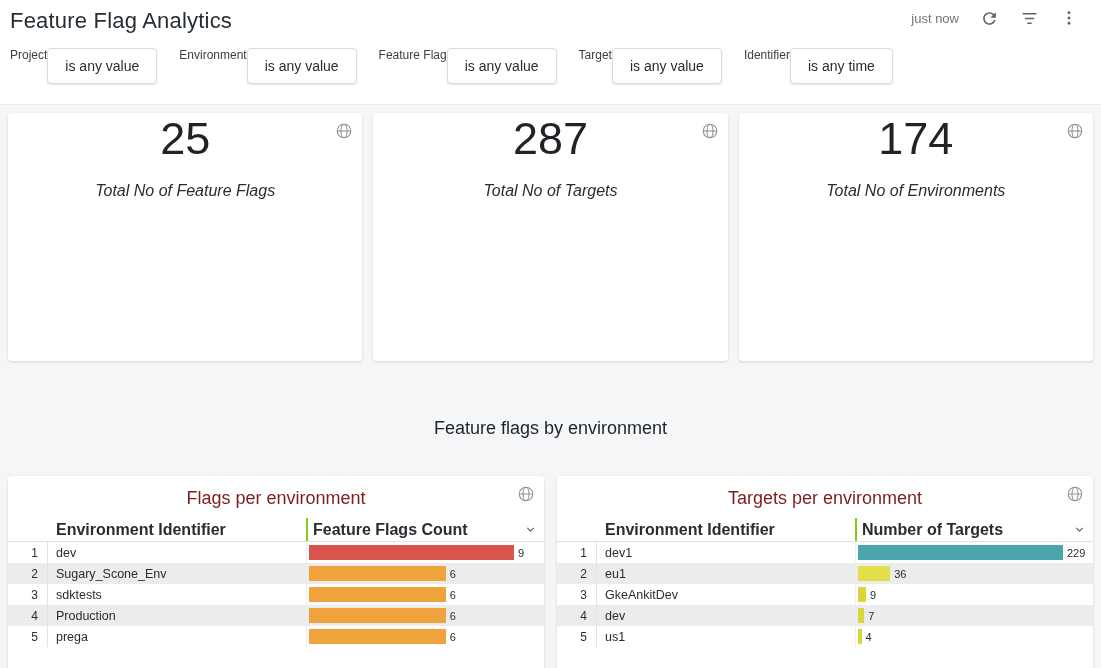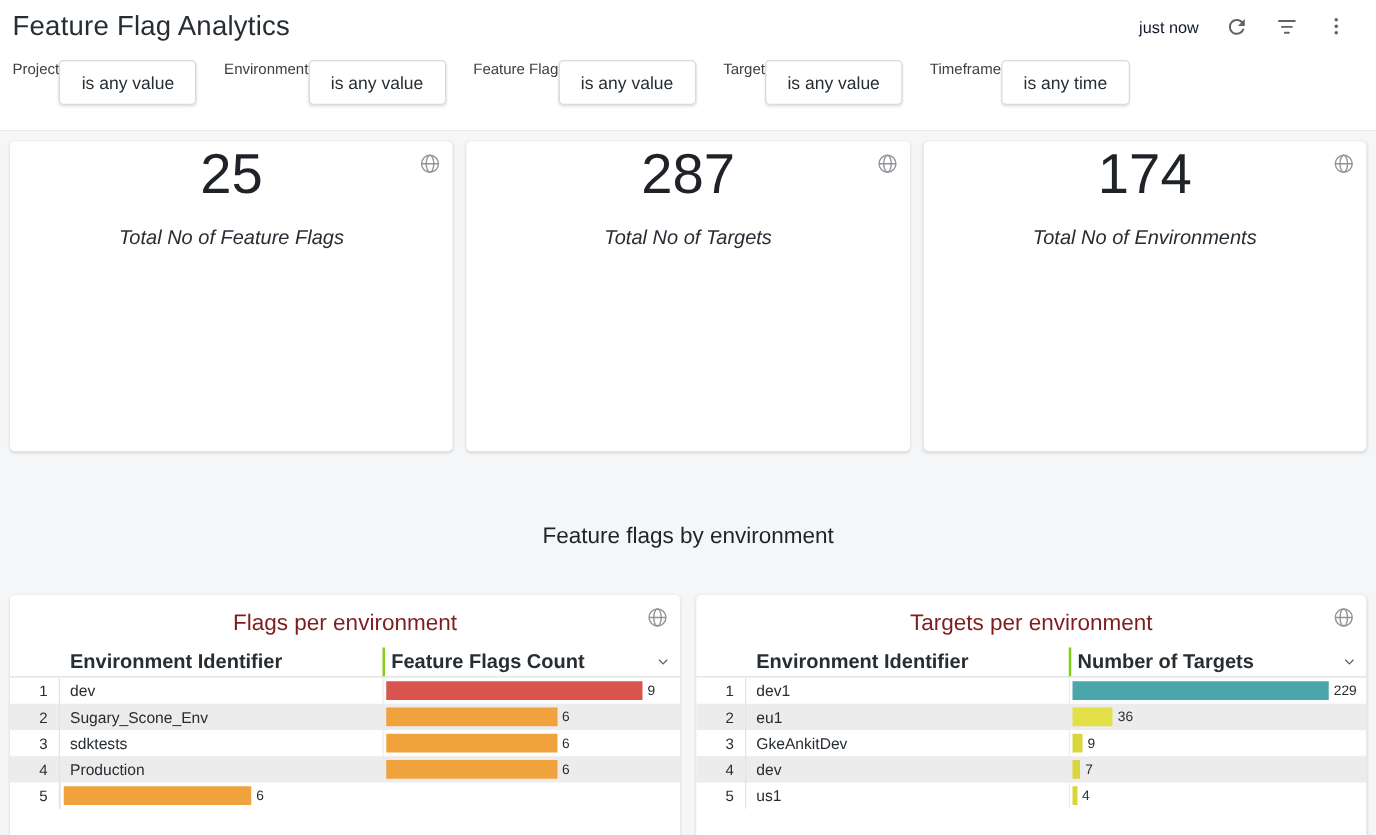--- a/index.html
+++ b/index.html
@@ -5,24 +5,24 @@
   * { box-sizing: border-box; margin: 0; padding: 0; }
   html, body { width: 1101px; height: 668px; overflow: hidden; }
   body {
     background: #f5f6f7;
     font-family: "Liberation Sans", sans-serif;
     color: #262d33;
   }
 
   
   .header-area { background: #ffffff; border-bottom: 1px solid #ebebeb; padding: 8px 16px 20px 10px; }
-  .topbar-row { display: flex; justify-content: space-between; align-items: center; }
+  .topbar-row { display: flex; justify-content: space-between; align-items: flex-start; }
   .page-title { font-size: 22px; font-weight: 500; letter-spacing: 0.2px; }
   .top-actions { display: flex; align-items: center; gap: 20px; color: #5f6368; padding-right: 6px; }
-  .updated { font-size: 13px; color: #0f172a; }
+  .updated { font-size: 13px; color: #737373; }
   .icon-btn { width: 20px; height: 20px; display: flex; align-items: center; justify-content: center; cursor: pointer; color: #5f6368; }
 
   
   .filters { display: flex; gap: 22px; padding: 14px 0 0 0; }
   .filter-group { display: flex; }
   .filter-label { font-size: 12px; color: #3c4043; margin-bottom: 7px; }
   .filter-btn {
     background: #fff; border: 1px solid #d9dadb; border-radius: 4px;
     box-shadow: 0 1px 2px rgba(0,0,0,0.10);
     padding: 9px 17px; font-size: 14px; color: #262d33; cursor: pointer;
@@ -106,21 +106,21 @@
     </div>
     <div class="filter-group">
       <span class="filter-label">Feature Flag</span>
       <button class="filter-btn">is any value</button>
     </div>
     <div class="filter-group">
       <span class="filter-label">Target</span>
       <button class="filter-btn">is any value</button>
     </div>
     <div class="filter-group">
-      <span class="filter-label">Timeframe</span>
+      <span class="filter-label">Identifier</span>
       <button class="filter-btn">is any time</button>
     </div>
   </div>
 </div>
 
 <div class="kpi-row">
   <div class="card kpi-card">
     <span class="globe">
       <svg width="18" height="18" viewBox="0 0 24 24" fill="none" stroke="currentColor" stroke-width="1.5">
           <circle cx="12" cy="12" r="9"></circle>
@@ -208,20 +208,21 @@
         <div class="trow alt">
           <div class="cell idx">4</div>
           <div class="cell name">Production</div>
           <div class="cell barcell">
             <div class="bar" style="background: rgb(240, 162, 60); width: calc(66.6667% - 20px);"></div>
             <span class="barlabel">6</span>
           </div>
         </div>
         <div class="trow">
           <div class="cell idx">5</div>
+          <div class="cell name">prega</div>
           <div class="cell barcell">
             <div class="bar" style="background: rgb(240, 162, 60); width: calc(66.6667% - 20px);"></div>
             <span class="barlabel">6</span>
           </div>
         </div>
       </div>
   </div>
 
   <div class="card table-card">
     <span class="globe">

